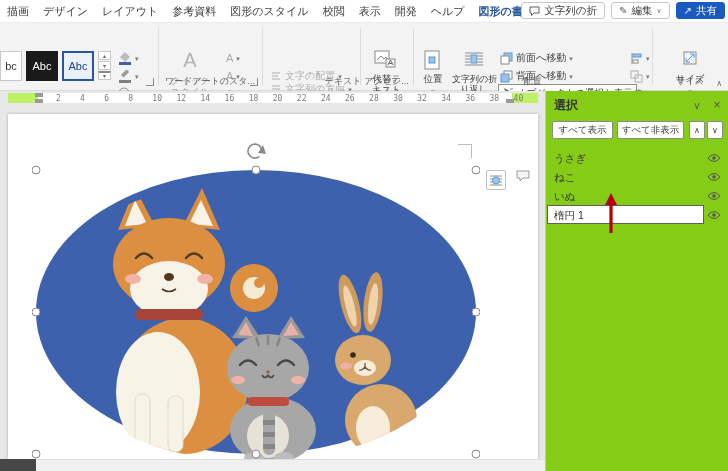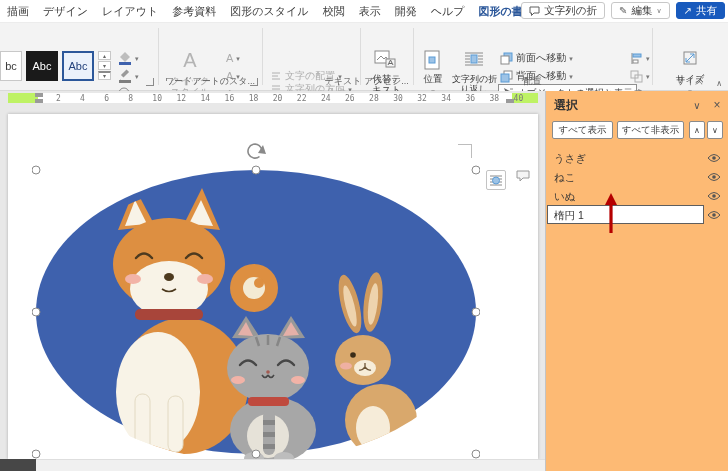--- a/index.html
+++ b/index.html
@@ -39,21 +39,21 @@
   .canvas { position:absolute; top:105px; left:0; width:545px; height:366px; background:#e8e8e8; overflow:hidden; }
   .page { position:absolute; left:8px; top:9px; width:530px; height:345px; background:#fff; box-shadow:0 0 3px rgba(0,0,0,.25); }
   .margin-corner { position:absolute; left:450px; top:30px; width:14px; height:14px; border-top:1px solid #bdbdbd; border-right:1px solid #bdbdbd; }
   .layout-opts { position:absolute; left:478px; top:56px; width:20px; height:20px; background:#fff; border:1px solid #c3c3c3; border-radius:2px; display:flex; align-items:center; justify-content:center; }
   .anchor-icon { position:absolute; left:508px; top:54px; }
   .shape-svg { position:absolute; left:24px; top:20px; }
   .hscroll { position:absolute; left:0; bottom:0; width:545px; height:12px; background:#f0f0f0; border-top:1px solid #dedede; }
   .dark-corner { position:absolute; left:0; bottom:0; width:36px; height:12px; background:#474747; }
 
   
-  .pane { position:absolute; top:91px; left:545px; width:183px; height:380px; background:#fdba74; border-left:1px solid #c3c3c3; }
+  .pane { position:absolute; top:91px; left:545px; width:183px; height:380px; background:#84cc16; border-left:1px solid #c3c3c3; }
   .pane-title { position:absolute; left:8px; top:6px; font-size:12px; font-weight:bold; color:#333; }
   .pane-ctl { position:absolute; top:6px; width:16px; height:16px; display:flex; align-items:center; justify-content:center; font-size:10px; color:#555; }
   .pbtn { position:absolute; top:30px; height:18px; border:1px solid #8a8a8a; border-radius:2px; background:#fff; font-size:9.5px; display:flex; align-items:center; justify-content:center; }
   .sp-row { position:absolute; left:0; width:183px; height:19px; font-size:10.5px; color:#333; }
   .sp-label { position:absolute; left:8px; top:3px; }
   .sp-eye { position:absolute; left:161px; top:4px; }
   .sp-selected-box { position:absolute; left:1px; top:-1px; width:157px; height:19px; border:1px solid #5e5e5e; background:#fff; }
   .red-arrow { position:absolute; left:58px; top:100px; }
 </style>
 </head>

